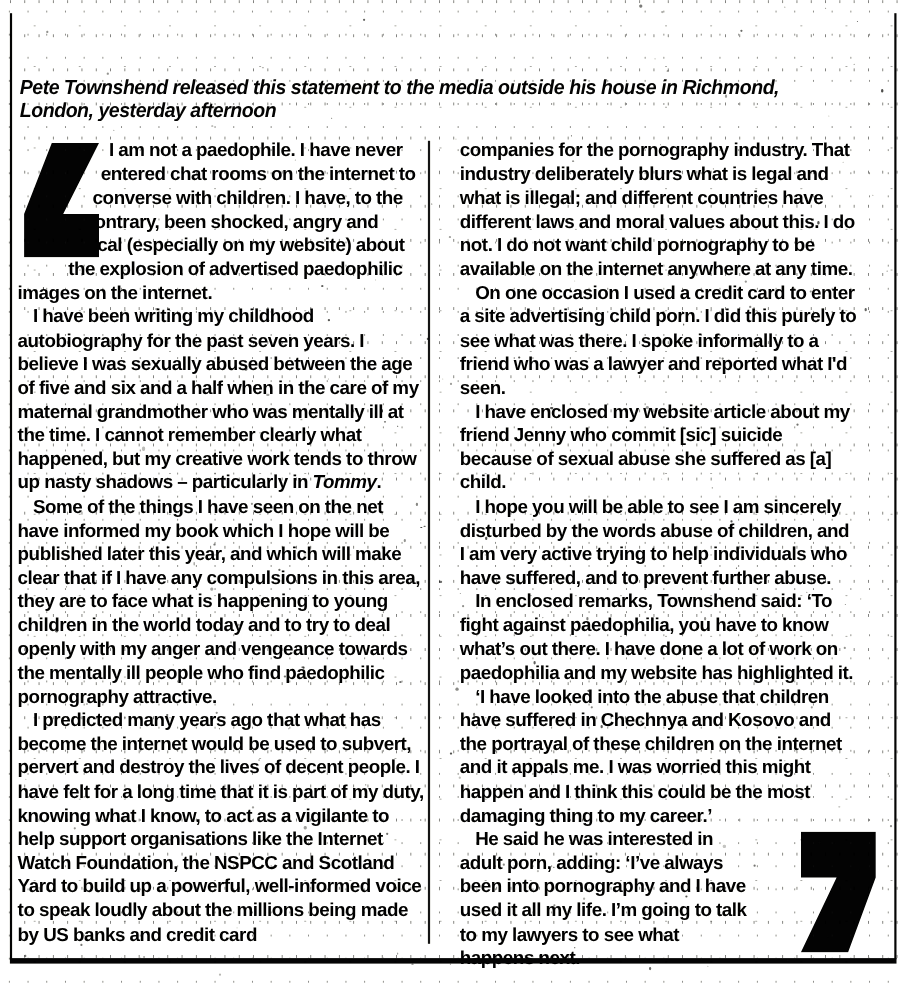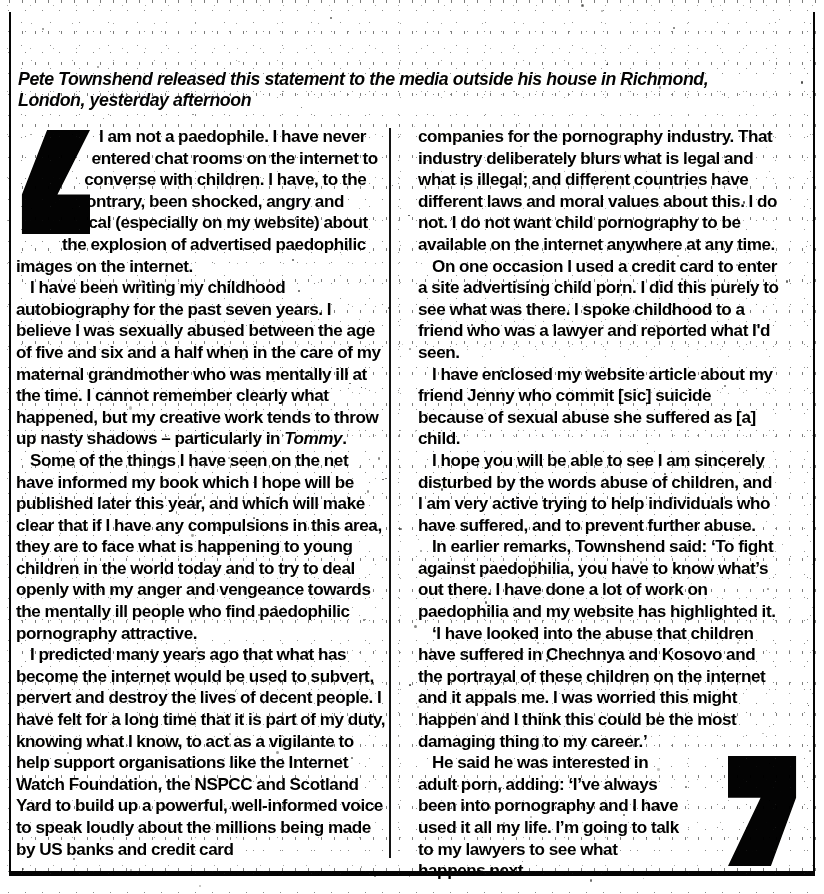--- a/index.html
+++ b/index.html
@@ -222,24 +222,24 @@
         <span id="quote-open"></span>
         <span>I am not a paedophile. I have never entered chat rooms on the internet to converse with children. I have, to the contrary, been shocked, angry and vocal (especially on my website) about the explosion of advertised paedophilic images on the internet.</span>
       </p>
       <p class="para"><span>I have been writing my childhood autobiography for the past seven years. I believe I was sexually abused between the age of five and six and a half when in the care of my maternal grandmother who was mentally ill at the time. I cannot remember clearly what happened, but my creative work tends to throw up nasty shadows – particularly in </span><i>Tommy</i><span>.</span></p>
       <p class="para"><span>Some of the things I have seen on the net have informed my book which I hope will be published later this year, and which will make clear that if I have any compulsions in this area, they are to face what is happening to young children in the world today and to try to deal openly with my anger and vengeance towards the mentally ill people who find paedophilic pornography attractive.</span></p>
       <p class="para"><span>I predicted many years ago that what has become the internet would be used to subvert, pervert and destroy the lives of decent people. I have felt for a long time that it is part of my duty, knowing what I know, to act as a vigilante to help support organisations like the Internet Watch Foundation, the NSPCC and Scotland Yard to build up a powerful, well-informed voice to speak loudly about the millions being made by US banks and credit card</span></p>
     </div>
 
     <div class="col" id="col-right">
       <p class="para no-indent"><span>companies for the pornography industry. That industry deliberately blurs what is legal and what is illegal; and different countries have different laws and moral values about this. I do not. I do not want child pornography to be available on the internet anywhere at any time.</span></p>
-      <p class="para"><span>On one occasion I used a credit card to enter a site advertising child porn. I did this purely to see what was there. I spoke childhood to a friend who was a lawyer and reported what I'd seen.</span></p>
+      <p class="para"><span>On one occasion I used a credit card to enter a site advertising child porn. I did this purely to see what was there. I spoke informally to a friend who was a lawyer and reported what I'd seen.</span></p>
       <p class="para"><span>I have enclosed my website article about my friend Jenny who commit [sic] suicide because of sexual abuse she suffered as [a] child.</span></p>
       <p class="para"><span>I hope you will be able to see I am sincerely disturbed by the words abuse of children, and I am very active trying to help individuals who have suffered, and to prevent further abuse.</span></p>
-      <p class="para"><span>In earlier remarks, Townshend said: ‘To fight against paedophilia, you have to know what’s out there. I have done a lot of work on paedophilia and my website has highlighted it.</span></p>
+      <p class="para"><span>In enclosed remarks, Townshend said: ‘To fight against paedophilia, you have to know what’s out there. I have done a lot of work on paedophilia and my website has highlighted it.</span></p>
       <p class="para"><span>‘I have looked into the abuse that children have suffered in Chechnya and Kosovo and the portrayal of these children on the internet and it appals me. I was worried this might happen and I think this could be the most damaging thing to my career.’</span></p>
       <div id="tail-wrap">
         <span id="tail-spacer"></span>
         <p class="para"><span>He said he was interested in adult porn, adding: ‘I’ve always been into pornography and I have used it all my life. I’m going to talk to my lawyers to see what happens next.</span></p>
       </div>
     </div>
 
   </div>
 
   <div id="quote-close"></div>

